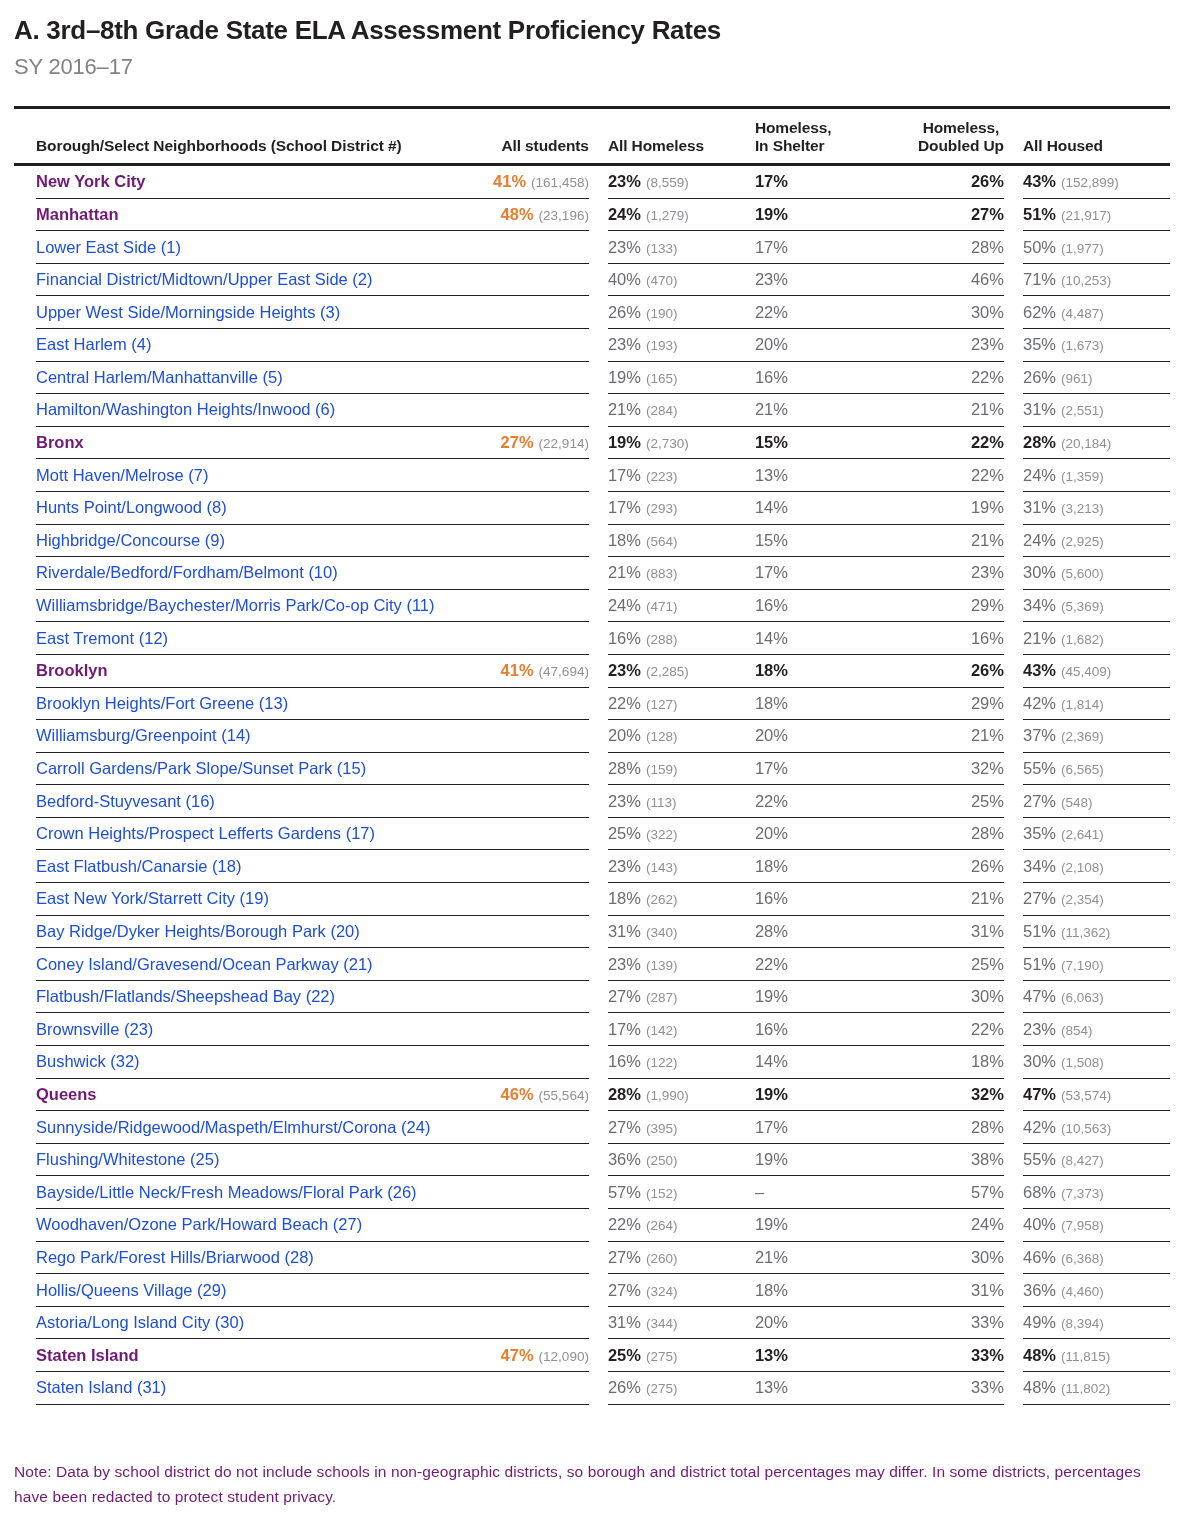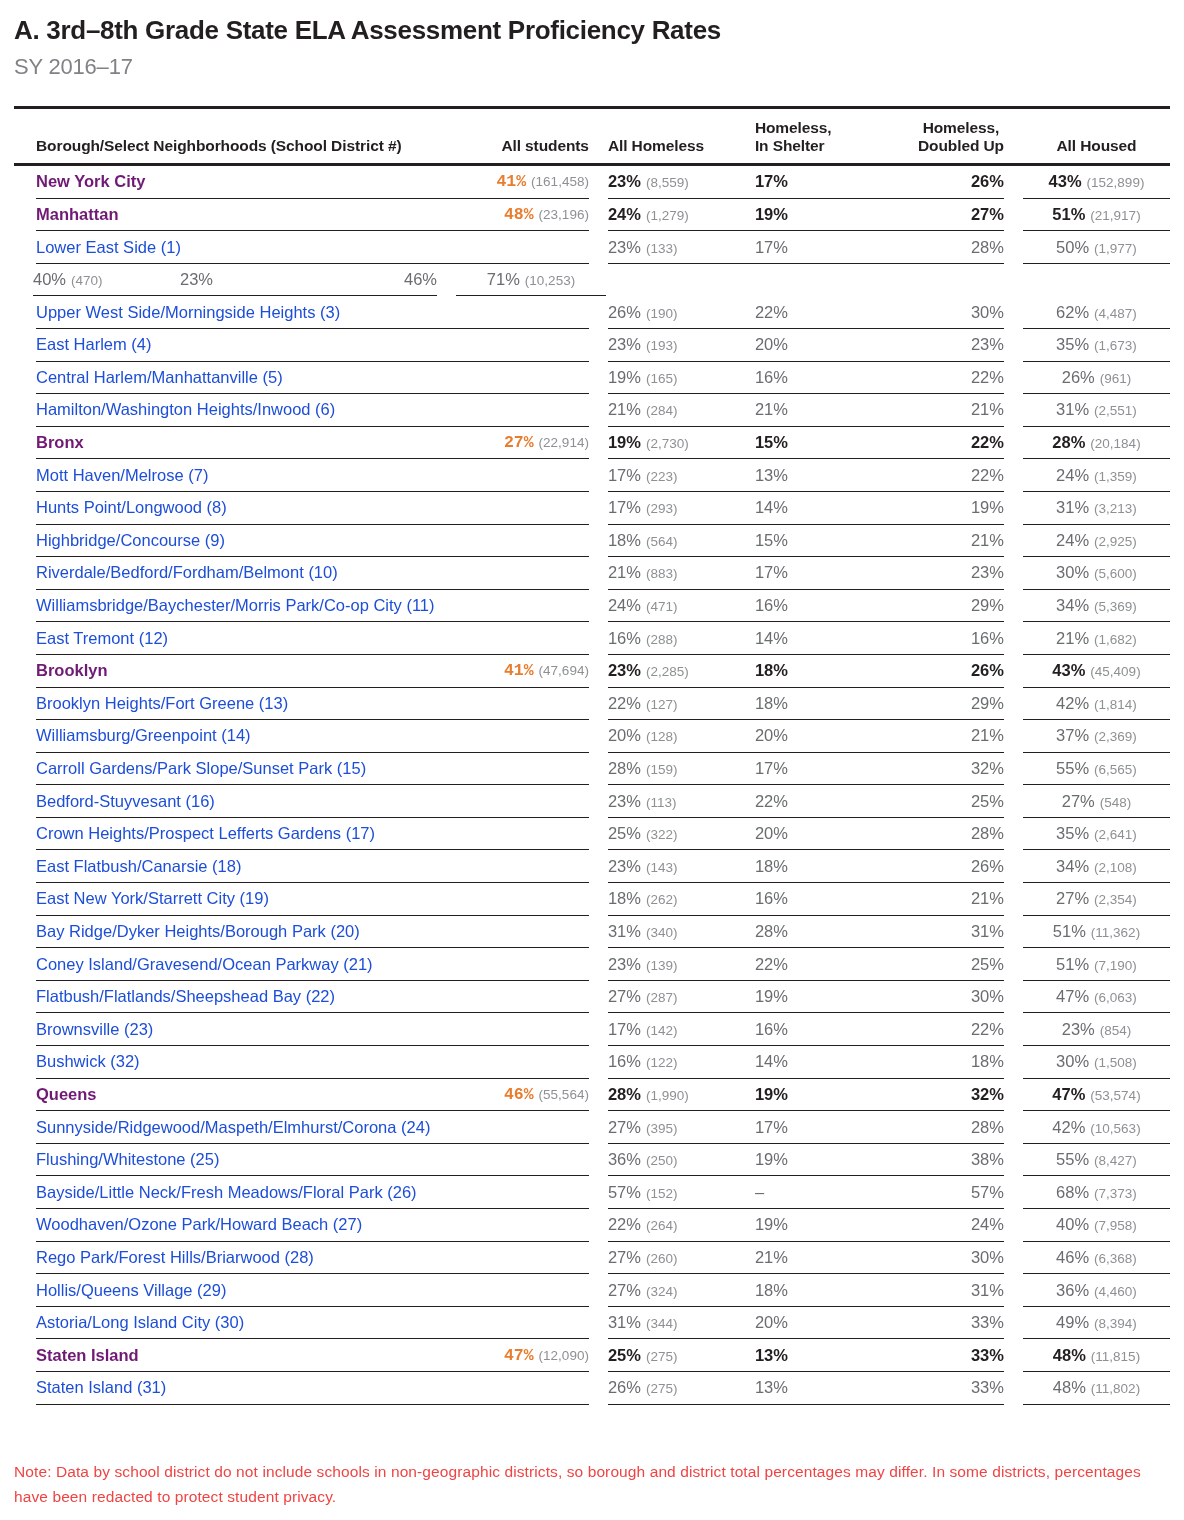--- a/index.html
+++ b/index.html
@@ -23,21 +23,21 @@
     line-height:1.1;
   }
 
   .tbl{margin-top:27px;}
 
   .cols{display:flex;}
   .seg{box-sizing:border-box;height:100%;}
   .seg1{width:564px;display:flex;justify-content:space-between;align-items:center;margin-left:22px;}
   .gapc{width:19px;flex:0 0 19px;}
   .seg2{width:404px;display:flex;align-items:center;}
-  .seg3{width:150px;display:flex;justify-content:center;align-items:center;}
+  .seg3{width:150px;display:flex;justify-content:flex-start;align-items:center;}
 
   .c-homeless{width:147px;display:flex;align-items:baseline;}
   .c-shelter{width:118px;}
   .c-doubled{flex:1;text-align:right;}
 
   
   .thead{
     display:flex;
     border-top:3px solid #231F20;
     border-bottom:3px solid #231F20;
@@ -55,25 +55,25 @@
   .row .gapc{border-bottom:none;}
 
   .name{font-size:16.5px;color:#1d4ed8;white-space:nowrap;}
   .pct{font-size:16.5px;color:#6A6C6F;white-space:nowrap;}
   .n{font-size:13.5px;color:#8E9093;margin-left:5px;white-space:nowrap;}
   .n:empty{margin-left:0;}
   .cell{display:inline-flex;align-items:baseline;}
 
   .row.borough .name{color:#701a75;font-weight:bold;}
   .row.borough .pct{color:#231F20;font-weight:bold;}
-  .row.borough .pct-students{color:#E87D2E;font-weight:bold;font-family:Liberation Mono, monospace;}
+  .row.borough .pct-students{color:#E87D2E;font-weight:bold;}
 
   .note{
     margin-top:54px;
-    font-size:15.5px;line-height:1.62;color:#ef4444;
+    font-size:15.5px;line-height:1.62;color:#701a75;
     max-width:1136px;letter-spacing:0.1px;
   }
 </style>
 </head>
 <body>
 
 <div class="page">
 
   <h1 class="title">A. 3rd–8th Grade State ELA Assessment Proficiency Rates</h1>
   <h2 class="subtitle">SY 2016–17</h2>
@@ -179,20 +179,27 @@
     </div>
     <div class="gapc"></div>
     <div class="seg seg3">
       <span class="cell">
         <span class="pct">50%</span>
         <span class="n">(1,977)</span>
       </span>
     </div>
   </div>
         <div class="row cols district">
+    <div class="seg seg1">
+      <span class="name">Financial District/Midtown/Upper East Side (2)</span>
+      <span class="cell">
+        <span class="pct pct-students"></span>
+        <span class="n"></span>
+      </span>
+    </div>
     <div class="gapc"></div>
     <div class="seg seg2">
       <span class="c-homeless cell">
         <span class="pct">40%</span>
         <span class="n">(470)</span>
       </span>
       <span class="c-shelter">
         <span class="pct">23%</span>
       </span>
       <span class="c-doubled">

